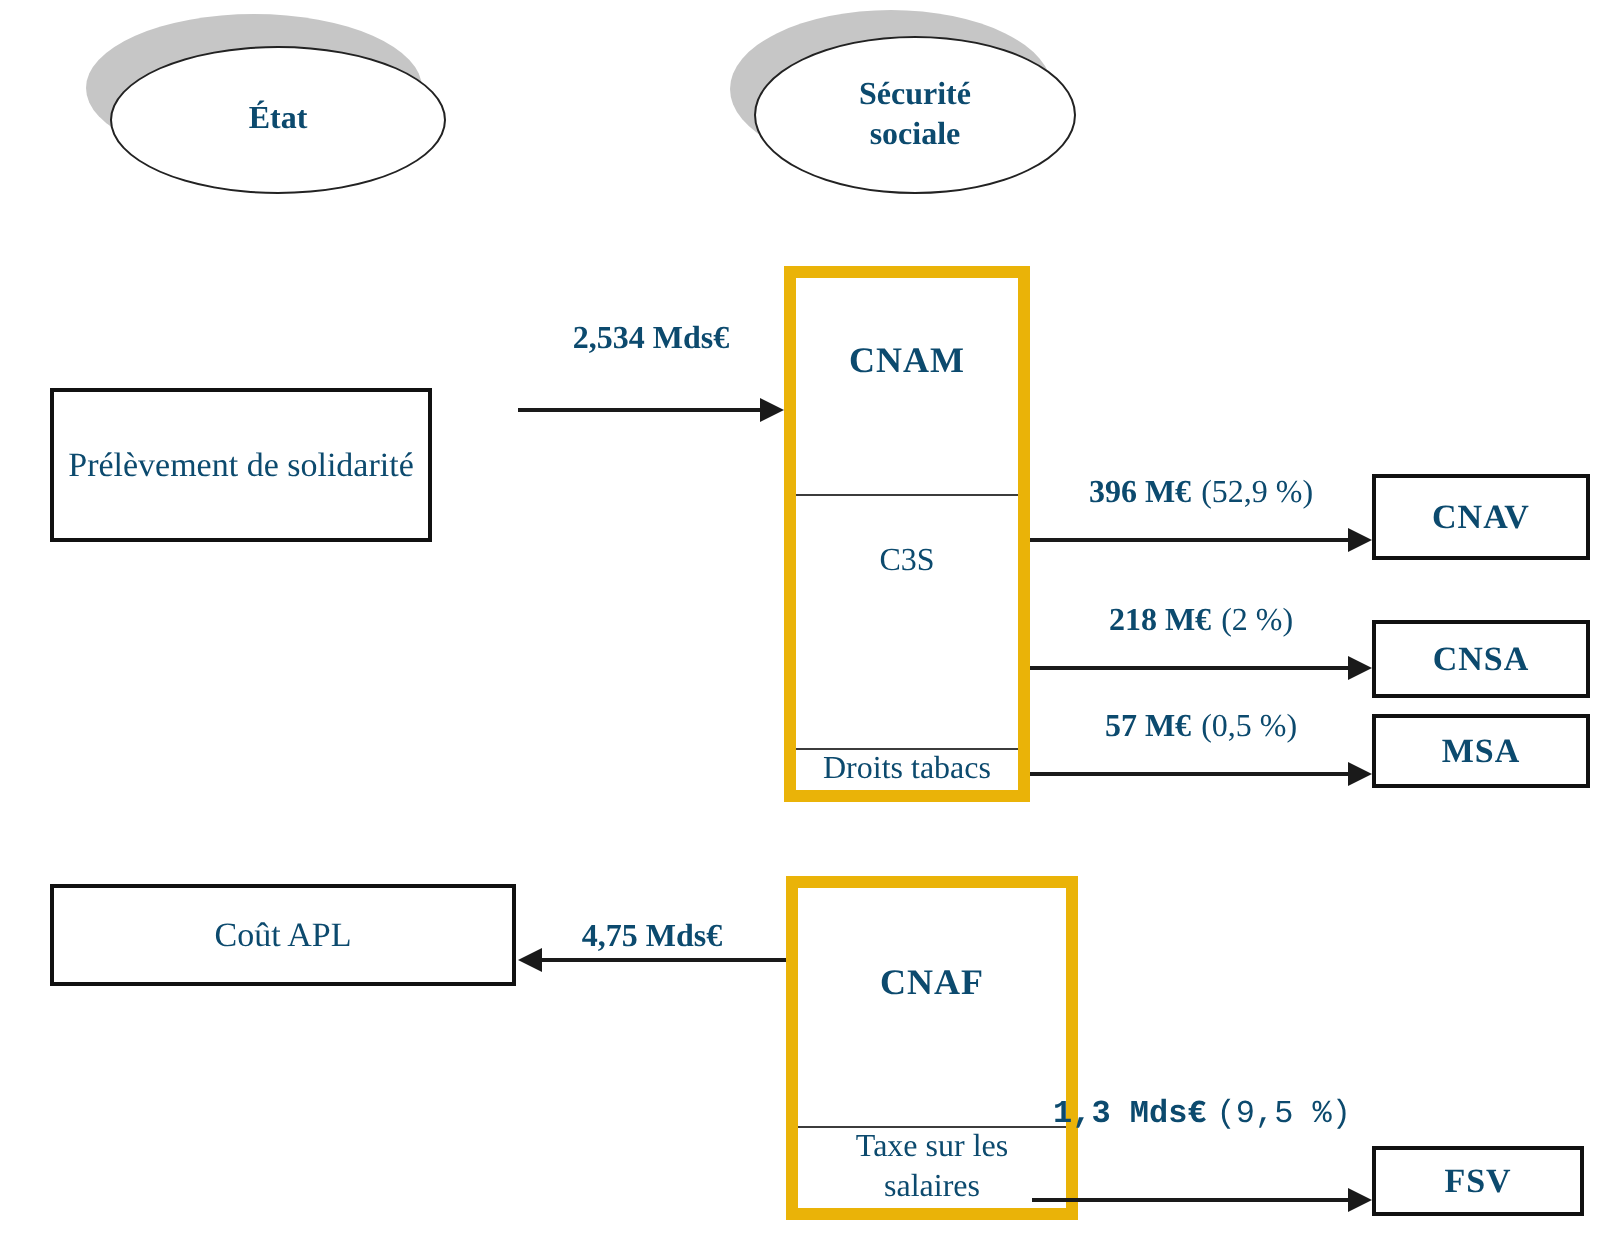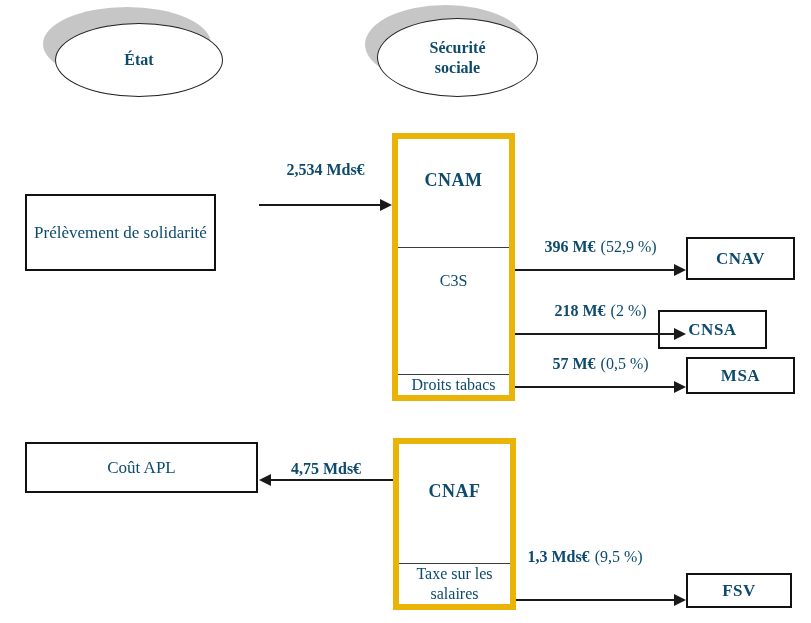--- a/index.html
+++ b/index.html
@@ -128,32 +128,32 @@
       <span>C3S</span>
     </div>
     <div class="cell" style="flex:1;margin-top:36px;">
       <span>Droits tabacs</span>
     </div>
   </div>
 
   <div class="box acronym" style="left:686px; top:237px; width:109px; height:43px;">
     <span>CNAV</span>
   </div>
-  <div class="box acronym" style="left:658px; top:310px; width:109px; height:39px;">
+  <div class="box acronym" style="left:686px; top:310px; width:109px; height:39px;">
     <span>CNSA</span>
   </div>
   <div class="box acronym" style="left:686px; top:357px; width:109px; height:37px;">
     <span>MSA</span>
   </div>
 
   <div class="box" style="left:25px; top:442px; width:233px; height:51px;">
     <span>Coût APL</span>
   </div>
 
-  <div class="stack" style="left:393px; top:438px; width:123px; height:172px;">
+  <div class="stack" style="left:393px; top:438px; width:146px; height:172px;">
     <div class="cell acronym" style="height:104px;">
       <span>CNAF</span>
     </div>
     <div class="cell" style="flex:1;">
       <span>Taxe sur les salaires</span>
     </div>
   </div>
 
   <div class="box acronym" style="left:686px; top:573px; width:106px; height:35px;">
     <span>FSV</span>
@@ -184,17 +184,17 @@
   </div>
 
   <div class="arrow-line" style="left:270px; top:479px; width:123px;"></div>
   <div class="arrow-head-left" style="left:259px; top:474px;"></div>
   <div class="flow-label" style="left:259px; top:460px; width:134px;">
     <span class="amount">4,75 Mds€</span><span class="percent"></span>
   </div>
 
   <div class="arrow-line" style="left:516px; top:599px; width:160px;"></div>
   <div class="arrow-head-right" style="left:674px; top:594px;"></div>
-  <div class="flow-label" style="left:500px; top:548px; width:170px;">
+  <div class="flow-label" style="left:516px; top:548px; width:170px;font-family:Liberation Mono, monospace;">
     <span class="amount">1,3 Mds€</span><span class="percent">(9,5 %)</span>
   </div>
 
 </div>
 
 </body></html>

